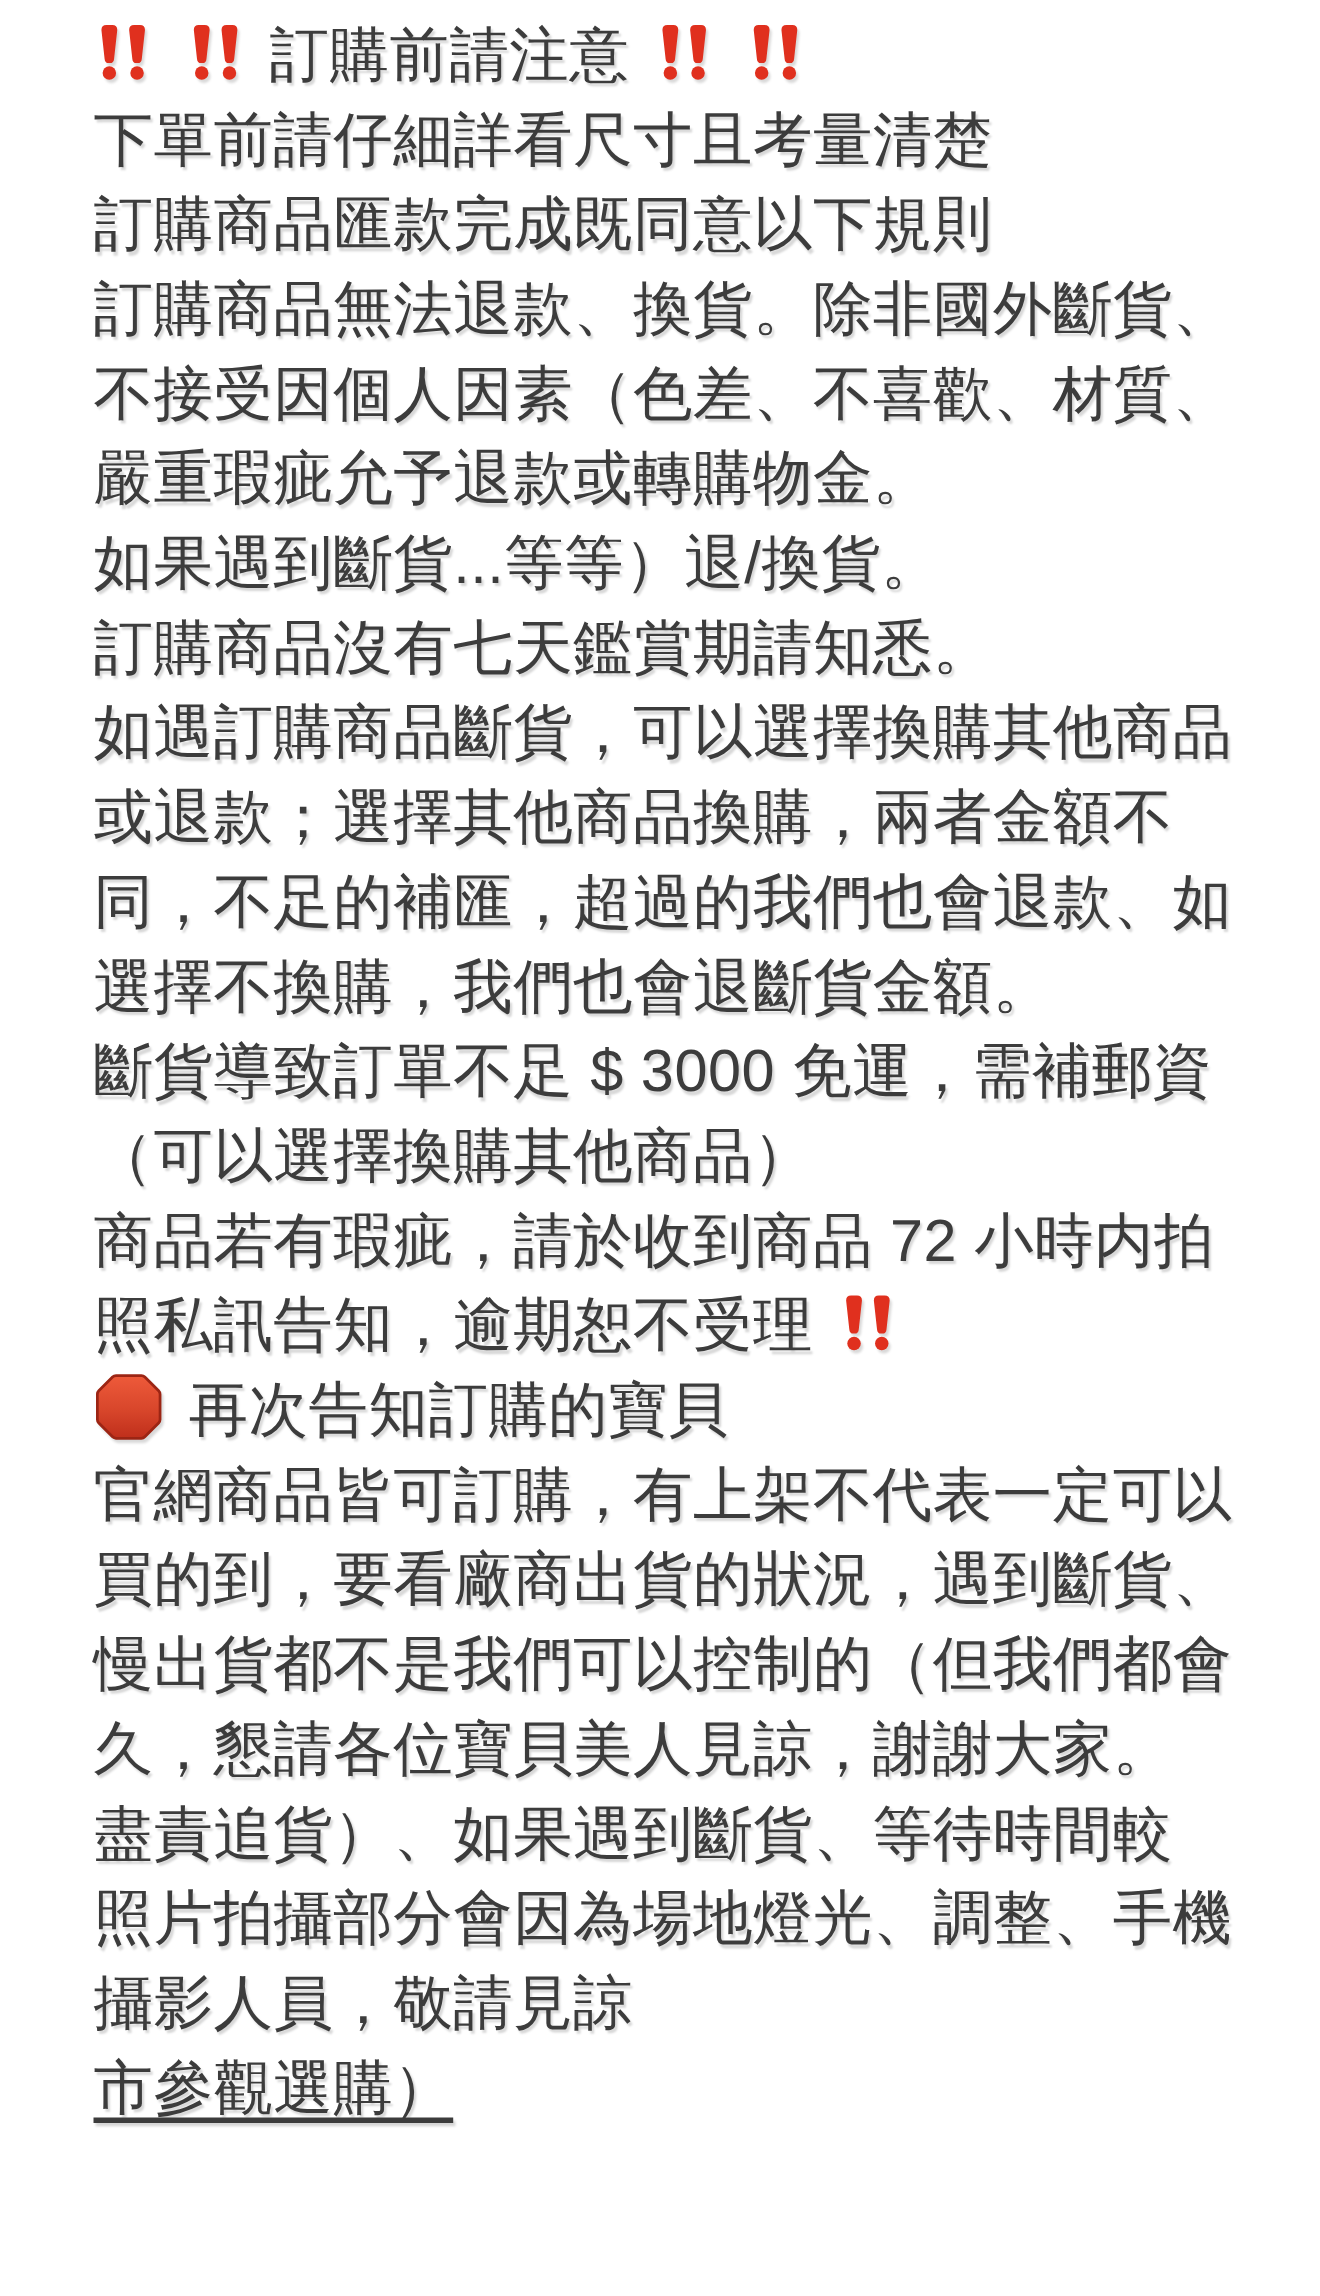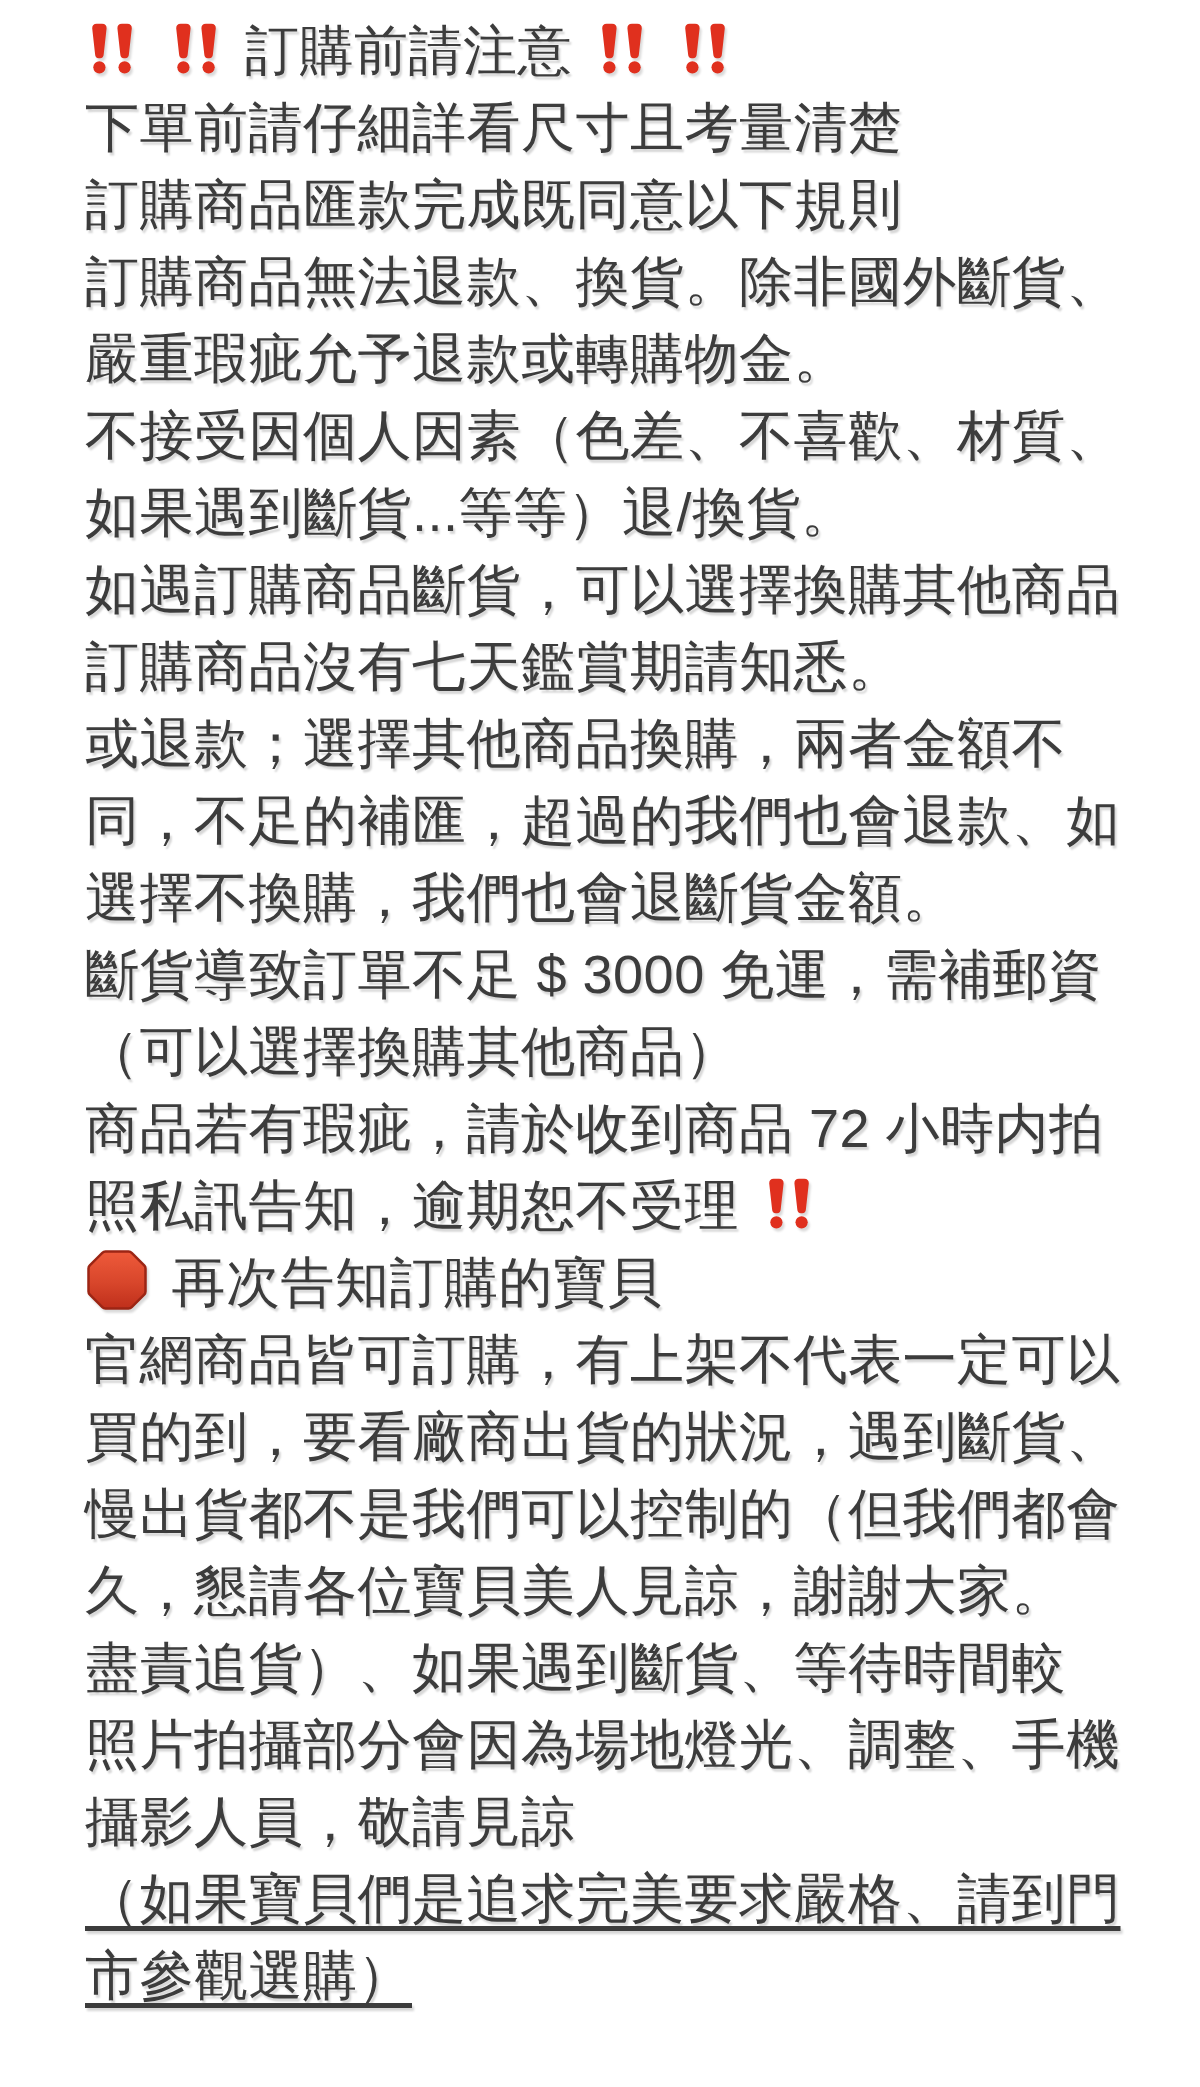--- a/index.html
+++ b/index.html
@@ -74,25 +74,25 @@
   <span class="ic bang"><svg viewBox="0 0 60 58" aria-hidden="true">
     <path class="glyph" d="M8 7 Q8 2 13 2 L19 2 Q24 2 24 7 L20.8 36 Q20.5 40.5 16.7 40.5 L15.3 40.5 Q11.5 40.5 11.2 36 Z"></path>
     <circle class="glyph" cx="16" cy="50.5" r="6.8"></circle>
     <path class="glyph" d="M36 7 Q36 2 41 2 L47 2 Q52 2 52 7 L48.8 36 Q48.5 40.5 44.7 40.5 L43.3 40.5 Q39.5 40.5 39.2 36 Z"></path>
     <circle class="glyph" cx="44" cy="50.5" r="6.8"></circle>
   </svg></span>
 </div>
     <div class="line"><span class="seg">下單前請仔細詳看尺寸且考量清楚</span></div>
     <div class="line"><span class="seg">訂購商品匯款完成既同意以下規則</span></div>
     <div class="line"><span class="seg">訂購商品無法退款、換貨。除非國外斷貨、</span></div>
+    <div class="line"><span class="seg">不接受因個人因素（色差、不喜歡、材質、</span></div>
     <div class="line"><span class="seg">嚴重瑕疵允予退款或轉購物金。</span></div>
-    <div class="line"><span class="seg">不接受因個人因素（色差、不喜歡、材質、</span></div>
     <div class="line"><span class="seg">如果遇到斷貨...等等）退/換貨。</span></div>
+    <div class="line"><span class="seg">訂購商品沒有七天鑑賞期請知悉。</span></div>
     <div class="line"><span class="seg">如遇訂購商品斷貨，可以選擇換購其他商品</span></div>
-    <div class="line"><span class="seg">訂購商品沒有七天鑑賞期請知悉。</span></div>
     <div class="line"><span class="seg">或退款；選擇其他商品換購，兩者金額不</span></div>
     <div class="line"><span class="seg">同，不足的補匯，超過的我們也會退款、如</span></div>
     <div class="line"><span class="seg">選擇不換購，我們也會退斷貨金額。</span></div>
     <div class="line"><span class="seg">斷貨導致訂單不足 $ 3000 免運，需補郵資</span></div>
     <div class="line"><span class="seg">（可以選擇換購其他商品）</span></div>
     <div class="line"><span class="seg">商品若有瑕疵，請於收到商品 72 小時内拍</span></div>
     <div class="line"><span class="seg">照私訊告知，逾期恕不受理</span>
   <span class="ic bang"><svg viewBox="0 0 60 58" aria-hidden="true">
     <path class="glyph" d="M8 7 Q8 2 13 2 L19 2 Q24 2 24 7 L20.8 36 Q20.5 40.5 16.7 40.5 L15.3 40.5 Q11.5 40.5 11.2 36 Z"></path>
     <circle class="glyph" cx="16" cy="50.5" r="6.8"></circle>
@@ -112,15 +112,14 @@
     <path d="M20.5 3.5 H43.5 a4.5 4.5 0 0 1 3.2 1.3 L59.2 17.3 a4.5 4.5 0 0 1 1.3 3.2 V43.5 a4.5 4.5 0 0 1 -1.3 3.2 L46.7 59.2 a4.5 4.5 0 0 1 -3.2 1.3 H20.5 a4.5 4.5 0 0 1 -3.2 -1.3 L4.8 46.7 a4.5 4.5 0 0 1 -1.3 -3.2 V20.5 a4.5 4.5 0 0 1 1.3 -3.2 L17.3 4.8 a4.5 4.5 0 0 1 3.2 -1.3 Z" fill="url(#stopGrad)" stroke="#9c2514" stroke-width="2.5"></path>
   </svg></span>
 <span class="seg">再次告知訂購的寶貝</span></div>
     <div class="line"><span class="seg">官網商品皆可訂購，有上架不代表一定可以</span></div>
     <div class="line"><span class="seg">買的到，要看廠商出貨的狀況，遇到斷貨、</span></div>
     <div class="line"><span class="seg">慢出貨都不是我們可以控制的（但我們都會</span></div>
     <div class="line"><span class="seg">久，懇請各位寶貝美人見諒，謝謝大家。</span></div>
     <div class="line"><span class="seg">盡責追貨）、如果遇到斷貨、等待時間較</span></div>
     <div class="line"><span class="seg">照片拍攝部分會因為場地燈光、調整、手機</span></div>
     <div class="line"><span class="seg">攝影人員，敬請見諒</span></div>
-    <div class="line"><span class="seg u">（如果寶貝們是追求完美要求嚴格、請到門</span></div>
     <div class="line"><span class="seg u">市參觀選購）</span></div>
   </div>
 
 </body></html>

